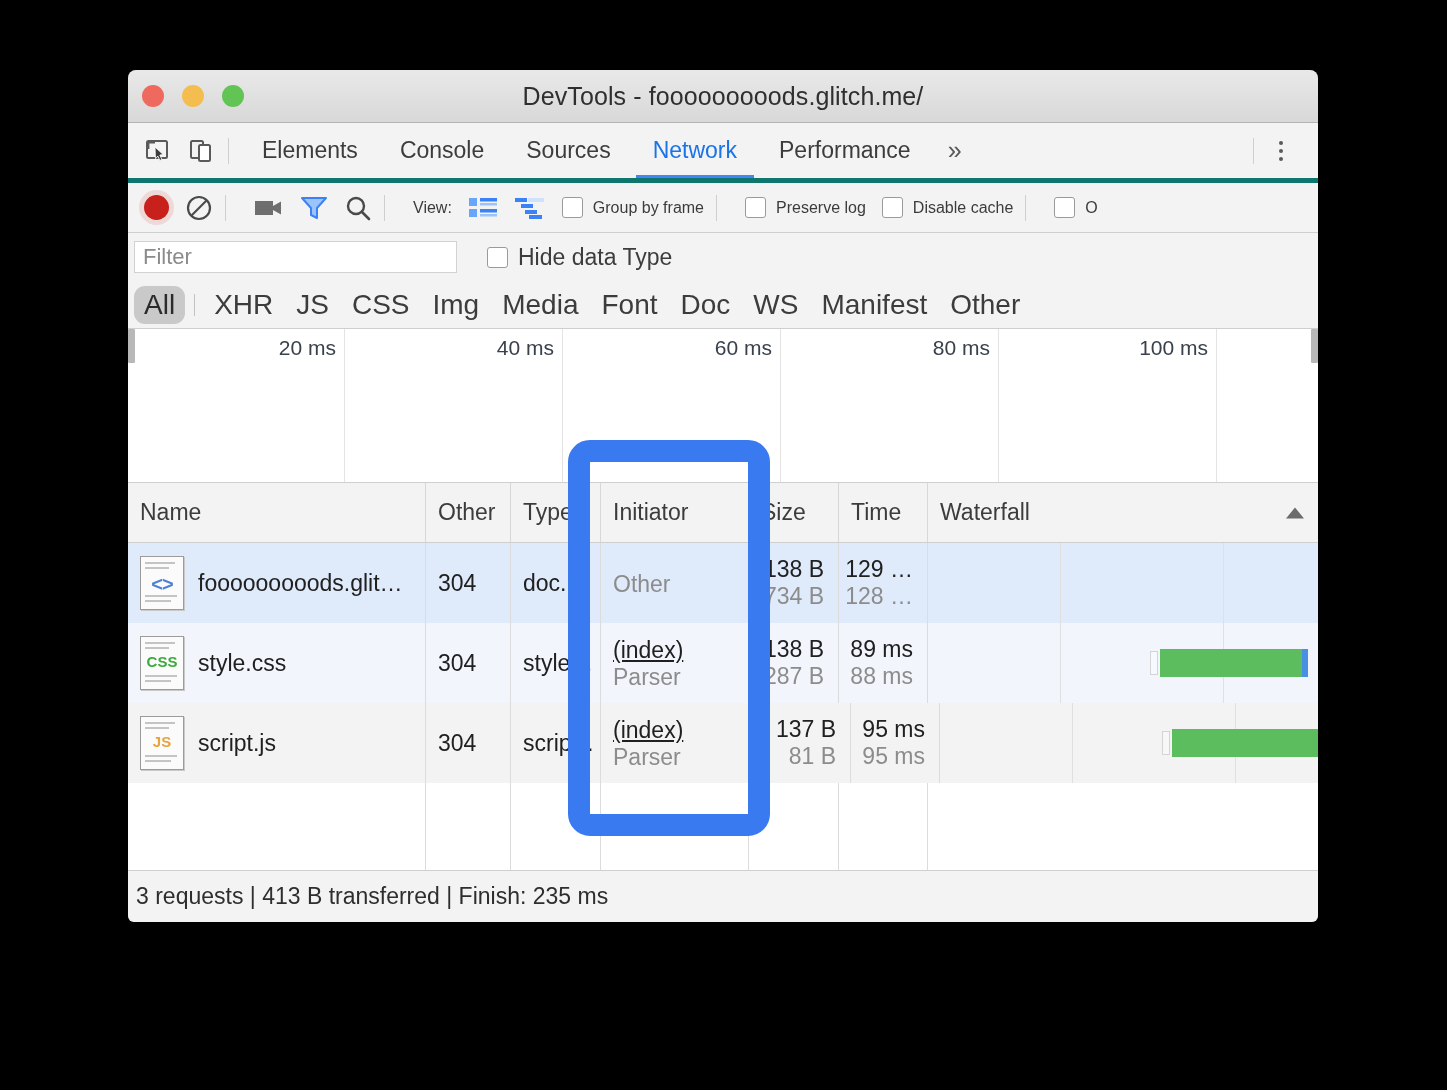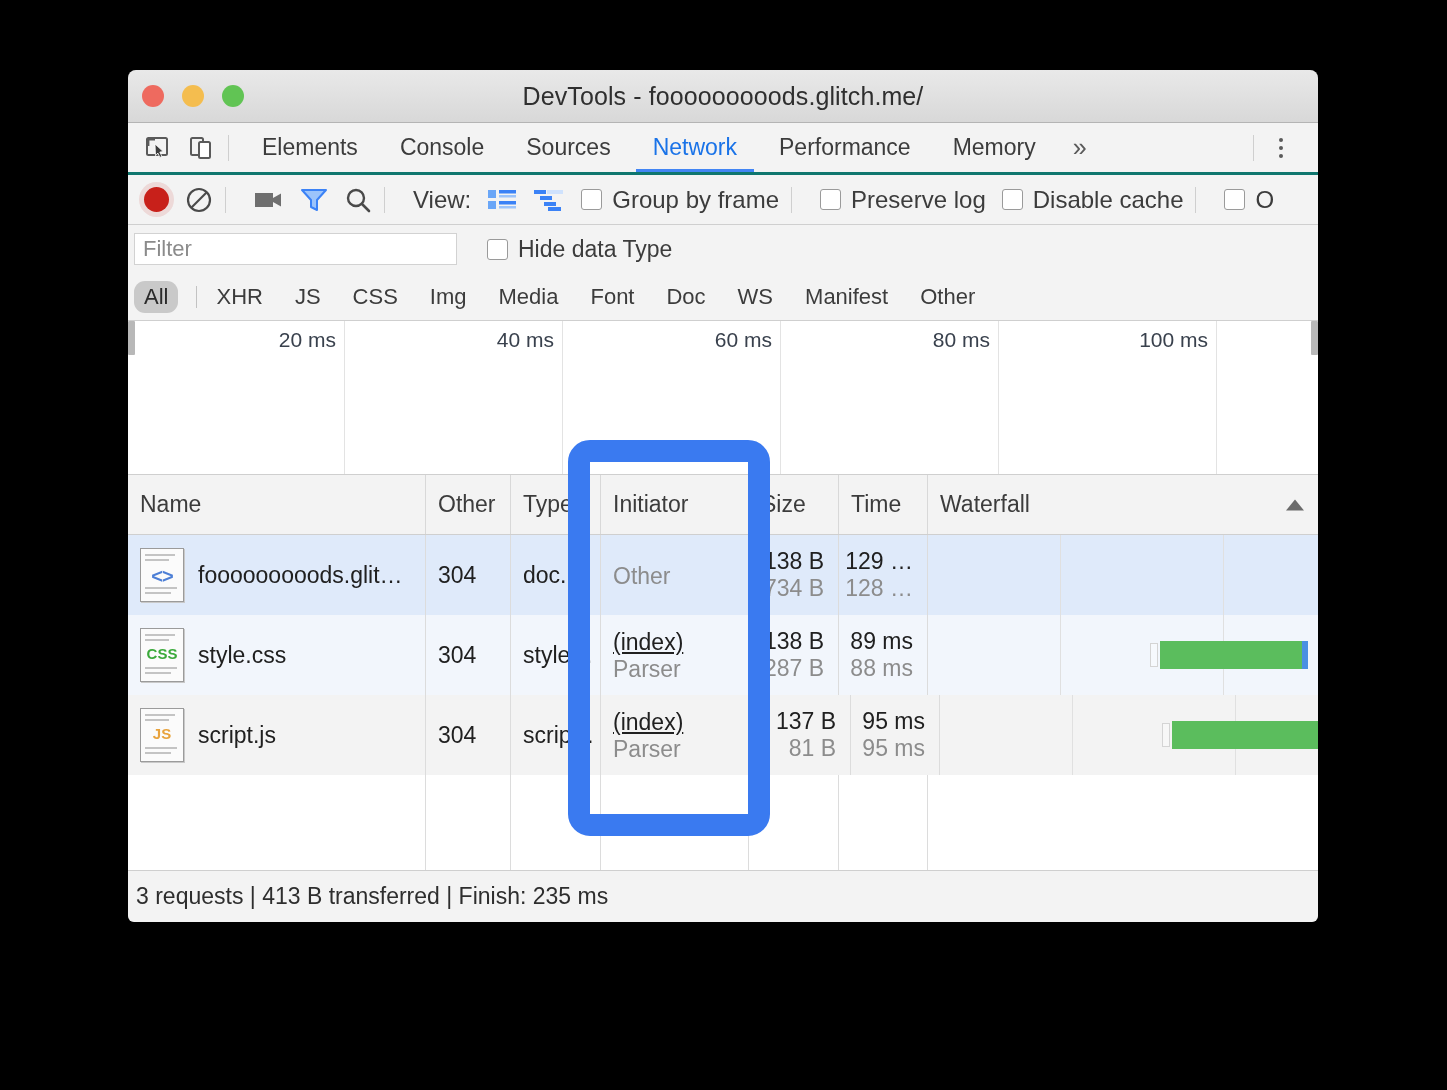--- a/index.html
+++ b/index.html
@@ -36,23 +36,23 @@
   #title {
     position: absolute; left: 0; right: 0; top: 12px;
     text-align: center;
     font-size: 25px; color: #2f2f2f;
     letter-spacing: 0.1px;
   }
 
   
   #tabbar {
     position: relative;
-    height: 52px;
+    height: 60px;
     background: #f3f3f3;
-    border-bottom: 3px solid #0f766e;
+    border-bottom: 5px solid #0f766e;
     display: flex; align-items: center;
   }
   .toolicon { width: 30px; height: 30px; margin-left: 14px; display:flex; align-items:center; justify-content:center; }
   .vsep { width: 1px; height: 26px; background: #cfcfcf; margin: 0 12px; }
   .tabs { display: flex; align-items: center; height: 100%; }
   .tab {
     position: relative;
     height: 100%;
     padding: 0 21px;
     display: flex; align-items: center;
@@ -73,21 +73,21 @@
   #nettoolbar {
     position: relative;
     height: 50px;
     background: #f3f3f3;
     border-bottom: 1px solid #cfcfcf;
     display: flex; align-items: center;
     overflow: hidden;
   }
   .nt-item { display: flex; align-items: center; margin-left: 16px; }
   .record-dot { width: 25px; height: 25px; border-radius: 50%; background: #c8201a; box-shadow: 0 0 0 5px rgba(200,32,26,0.12); }
-  .lbl { font-size: 24px; color: #3c3c3c; white-space: nowrap; }
+  .lbl { font-size: 16px; color: #3c3c3c; white-space: nowrap; }
   .cbx {
     width: 21px; height: 21px;
     border: 1px solid #9a9a9a; border-radius: 3px;
     background: #fff; margin-right: 10px; flex: none;
   }
 
   
   #filterrow {
     position: relative; height: 48px;
     background: #f3f3f3;
@@ -107,23 +107,23 @@
   #filterinput::placeholder { color: #8b8b8b; }
 
   
   #typerow {
     height: 48px; background: #f3f3f3;
     display: flex; align-items: center;
     border-bottom: 1px solid #cfcfcf;
     padding-left: 6px;
   }
   .tf {
-    font-size: 22px; color: #3c3c3c;
+    font-size: 28px; color: #3c3c3c;
     padding: 3px 10px; border-radius: 11px;
-    margin-right: 12px; white-space: nowrap;
+    margin-right: 3px; white-space: nowrap;
   }
   .tf.on { background: #c9c9c9; color: #2b2b2b; }
   .tf-sep { width: 1px; height: 22px; background: #c2c2c2; margin: 0 9px 0 6px; }
 
   
   #overview {
     position: relative;
     height: 154px;
     background: #ffffff;
     border-bottom: 1px solid #cfcfcf;
@@ -266,21 +266,20 @@
       </svg>
     </span>
     <span class="vsep"></span>
 
     <div class="tabs">
       <div class="tab">Elements</div>
       <div class="tab">Console</div>
       <div class="tab">Sources</div>
       <div class="tab active">Network</div>
       <div class="tab">Performance</div>
-      <div class="tab">Memory</div>
       <div class="tab chev">»</div>
     </div>
 
     <div class="tabbar-right">
       <span class="vsep"></span>
       <span class="kebab">
           <i></i>
           <i></i>
           <i></i>
         </span>

